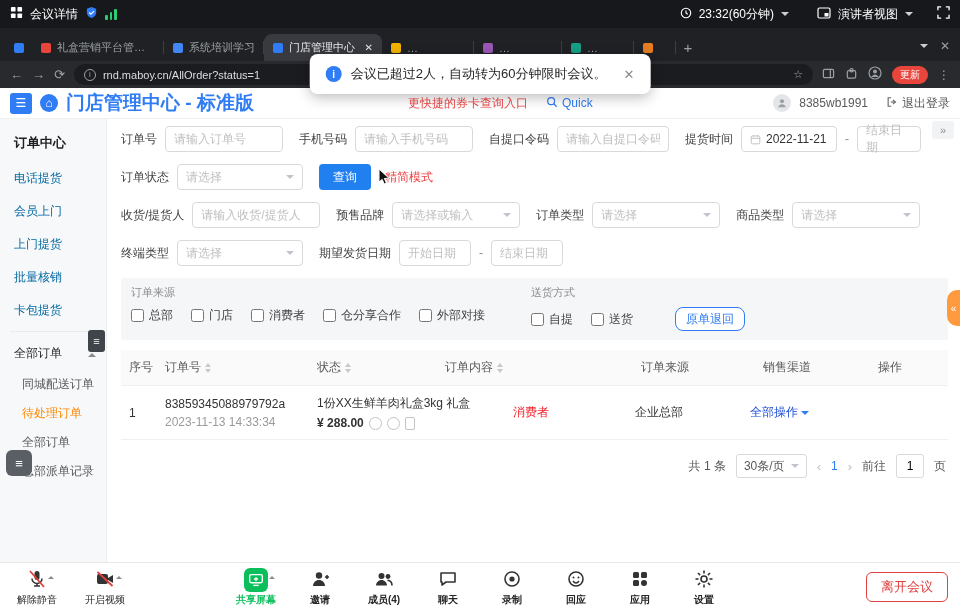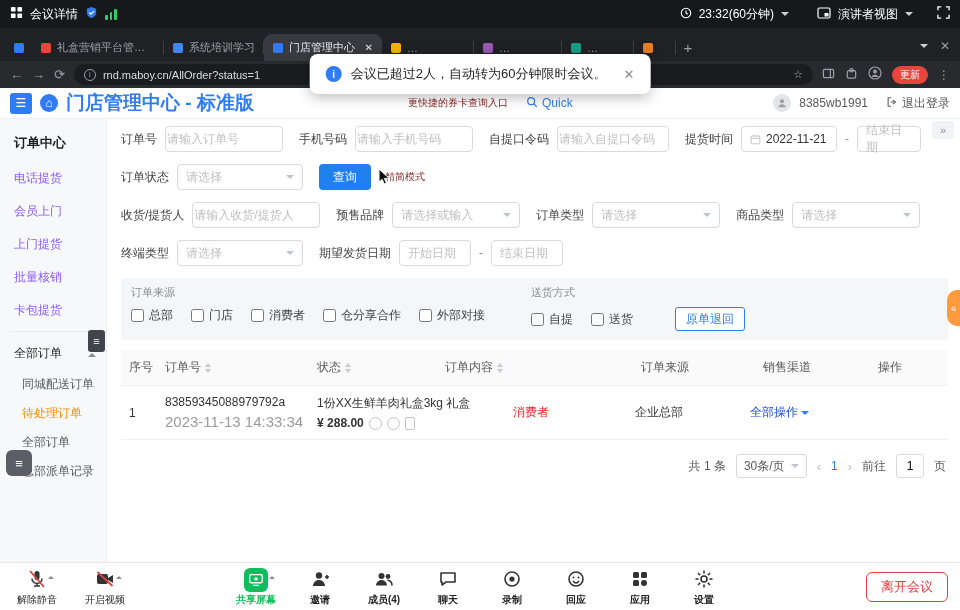--- a/index.html
+++ b/index.html
@@ -40,70 +40,70 @@
   .toast { position:absolute; top:54px; left:50%; transform:translateX(-50%); background:#fff; border-radius:8px; box-shadow:0 3px 14px rgba(0,0,0,.28); display:flex; align-items:center; gap:9px; padding:11px 16px; font-size:13px; color:#262626; z-index:60; white-space:nowrap; }
   .info-badge { width:16px; height:16px; border-radius:50%; background:#2f7cf4; color:#fff; font-size:10px; font-weight:bold; display:flex; align-items:center; justify-content:center; flex:none; }
   .toast-close { color:#8c8c8c; font-size:13px; margin-left:8px; }
 
   
   .apphead { height:30px; background:#fff; display:flex; align-items:center; padding:0 10px; gap:8px; position:relative; box-shadow:0 1px 0 #f0f0f0; z-index:10; }
   .burger { width:22px; height:21px; border-radius:3px; background:#2f7cf4; color:#fff; font-size:12px; display:flex; align-items:center; justify-content:center; }
   .applogo { width:18px; height:18px; border-radius:50%; background:#2f7cf4; color:#fff; font-size:12px; display:flex; align-items:center; justify-content:center; }
   .apptitle { color:#2f7cf4; font-weight:bold; font-size:19px; white-space:nowrap; }
   .head-center { position:absolute; left:408px; display:flex; align-items:center; gap:18px; }
-  .link-blue { color:#7f1d1d; font-size:10px; }
+  .link-blue { color:#ef4444; font-size:12px; }
   .quick { display:flex; align-items:center; gap:4px; color:#2f7cf4; font-size:12px; }
   .head-right { margin-left:auto; display:flex; align-items:center; gap:8px; color:#595959; font-size:12px; }
   .avatar-sm { width:18px; height:18px; border-radius:50%; background:#e3e5e8; display:flex; align-items:center; justify-content:center; }
   .logout { display:flex; align-items:center; gap:4px; color:#595959; margin-left:10px; }
 
   
   .content { display:flex; height:444px; position:relative; }
   .sidebar { width:107px; background:#f7f8fa; border-right:1px solid #eee; padding-top:8px; position:relative; flex:none; }
   .sb-sec { padding:8px 14px 10px; font-size:13px; font-weight:bold; color:#1f1f1f; }
-  .sb-item { padding:8px 14px; font-size:12px; color:#8b5cf6; cursor:default; }
+  .sb-item { padding:8px 14px; font-size:12px; color:#0369a1; cursor:default; }
   .sb-div { border-top:1px solid #ebebeb; margin:4px 10px; }
   .sb-group { padding:9px 10px 8px 14px; display:flex; align-items:center; justify-content:space-between; color:#1f1f1f; font-size:12px; }
   .sb-sub { padding:6px 8px 6px 22px; font-size:12px; color:#595959; }
   .sb-sub.active { color:#ff8a00; }
   .sb-fab { position:absolute; left:6px; top:332px; width:26px; height:26px; border-radius:6px; background:#5a5f66; color:#fff; font-size:13px; display:flex; align-items:center; justify-content:center; }
   .drag-handle { position:absolute; left:88px; top:212px; width:17px; height:22px; background:#40454c; border-radius:3px; color:#fff; display:flex; align-items:center; justify-content:center; font-size:11px; z-index:5; }
 
   .main { flex:1; padding:8px 12px 0 14px; position:relative; background:#fff; overflow:hidden; }
   .collapse-btn { position:absolute; top:3px; right:6px; width:22px; height:18px; background:#f2f3f5; color:#8c8c8c; border-radius:3px; display:flex; align-items:center; justify-content:center; font-size:11px; }
 
   .frow { display:flex; align-items:center; margin-bottom:12px; }
   .flabel { font-size:12px; color:#434343; margin-right:8px; white-space:nowrap; }
-  input.finput { height:26px; border:1px solid #d9d9d9; border-radius:4px; padding:0 1px; font-size:12px; color:#333; margin-right:16px; outline:none; font-family:inherit; background:#fff; }
+  input.finput { height:26px; border:1px solid #d9d9d9; border-radius:4px; padding:0 8px; font-size:12px; color:#333; margin-right:16px; outline:none; font-family:inherit; background:#fff; }
   input.finput::placeholder { color:#bfbfbf; }
   .fctrl { height:26px; border:1px solid #d9d9d9; border-radius:4px; background:#fff; display:flex; align-items:center; padding:0 8px; font-size:12px; }
   .ph { color:#bfbfbf; }
   .val { color:#333; }
   .fselect { justify-content:space-between; }
   .dash { color:#8c8c8c; margin:0 8px; }
   .mr16 { margin-right:16px; }
   .btn-primary { height:26px; background:#2080f0; color:#fff; border:none; border-radius:4px; padding:0 14px; font-size:12px; margin-right:14px; font-family:inherit; }
 
   .filter-panel { background:#f5f6f8; border-radius:3px; padding:7px 10px 9px; display:flex; gap:46px; margin-bottom:10px; align-items:flex-start; }
   .fp-label { font-size:11px; color:#8c8c8c; margin-bottom:7px; }
   .fp-opts { display:flex; align-items:center; gap:18px; }
   .ckb { display:flex; align-items:center; gap:5px; font-size:12px; color:#434343; }
   .ckb input { width:13px; height:13px; margin:0; }
-  .btn-outline { height:24px; border:1px solid #2f7cf4; color:#2f7cf4; background:#fff; border-radius:3px; padding:0 10px; font-size:12px; margin-left:24px; font-family:inherit; }
+  .btn-outline { height:24px; border:1px solid #2f7cf4; color:#2f7cf4; background:#fff; border-radius:8px; padding:0 10px; font-size:12px; margin-left:24px; font-family:inherit; }
 
   .tbl-head { display:flex; align-items:center; background:#fafafa; height:36px; font-size:12px; color:#595959; border-bottom:1px solid #efefef; }
   .th, .td { padding-left:8px; flex:none; }
   .c0{width:36px}.c1{width:152px}.c2{width:128px}.c3{width:196px}.c4{width:122px}.c5{width:115px}.c6{width:76px}
   .th { display:flex; align-items:center; }
   .sorter { display:inline-flex; flex-direction:column; margin-left:4px; gap:2px; }
   .sorter i { display:block; width:0; height:0; border-left:3.5px solid transparent; border-right:3.5px solid transparent; }
   .sorter .su { border-bottom:4px solid #c5c8ce; }
   .sorter .sd { border-top:4px solid #c5c8ce; }
   .tbl-row { display:flex; align-items:center; border-bottom:1px solid #f0f0f0; padding:9px 0; font-size:12px; color:#333; }
-  .sub { color:#9b9b9b; font-size:15px; margin-top:4px; }
+  .sub { color:#9b9b9b; font-size:12px; margin-top:4px; }
   .pending { color:#ff8a00; }
   .sep { color:#bbb; margin:0 4px; }
   .price-line { margin-top:4px; display:flex; align-items:center; font-weight:bold; }
   .mini-circle { width:13px; height:13px; border:1px solid #c3c3c3; border-radius:50%; margin-left:5px; flex:none; }
   .mini-rect { width:10px; height:13px; border:1px solid #c3c3c3; border-radius:2px; margin-left:5px; flex:none; }
   .source-red { color:#f5222d; }
   .op-link { color:#1d4ed8; display:flex; align-items:center; gap:3px; }
 
   .pager { display:flex; justify-content:flex-end; align-items:center; gap:10px; padding:14px 2px; font-size:12px; color:#595959; }
   .psize { height:24px; border:1px solid #d9d9d9; border-radius:3px; display:flex; align-items:center; padding:0 7px; gap:6px; background:#fff; }

